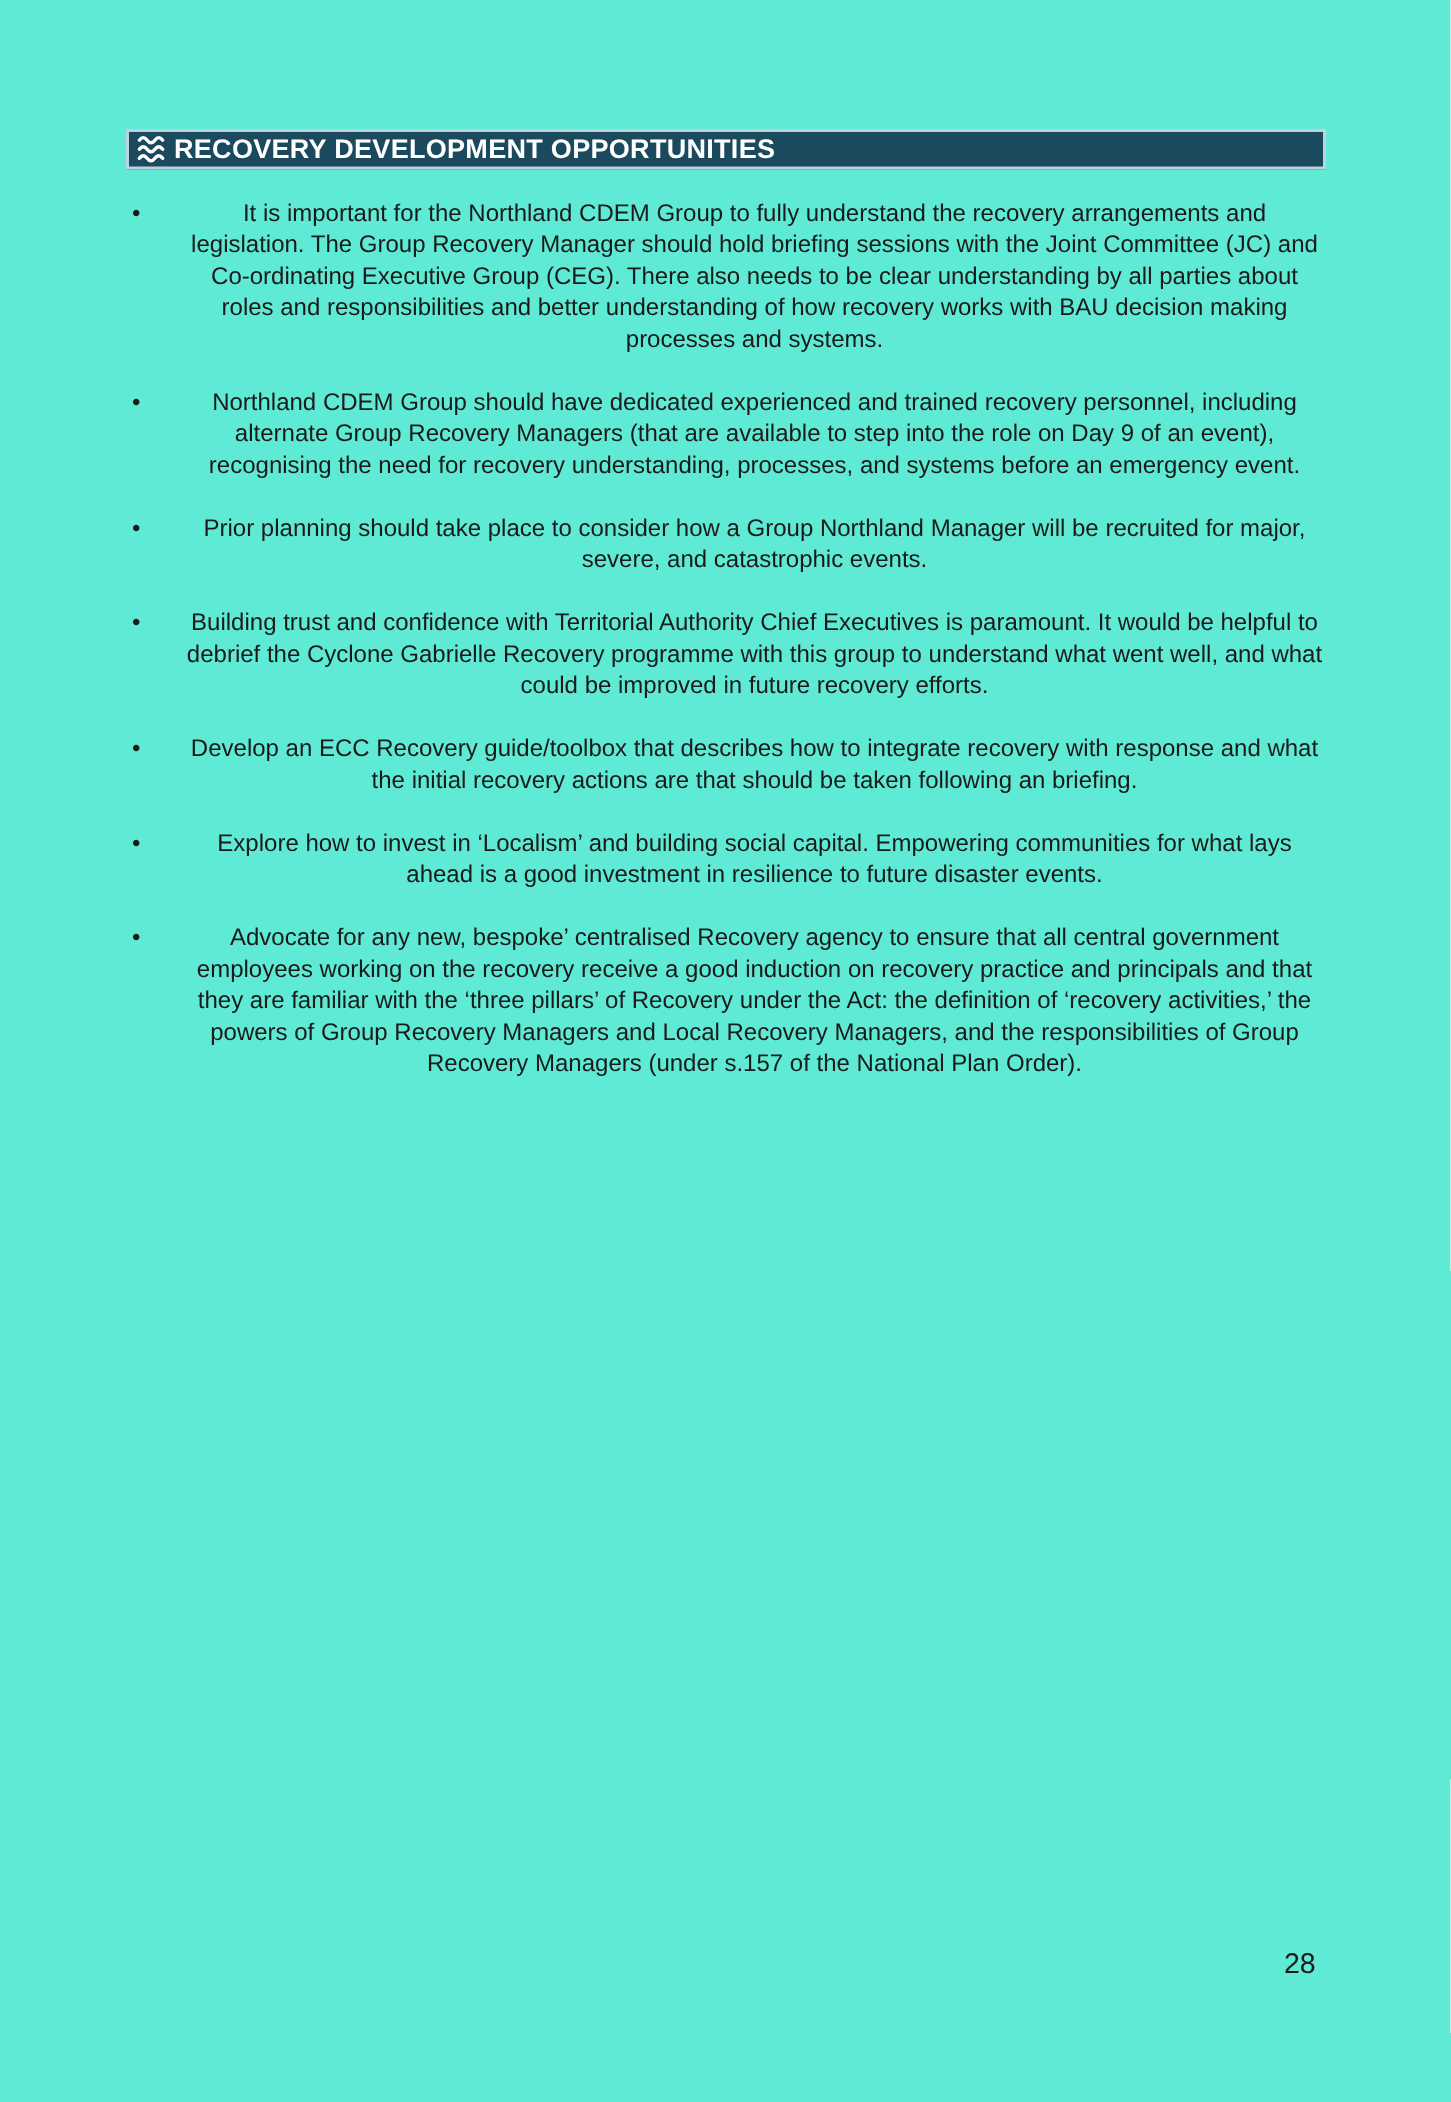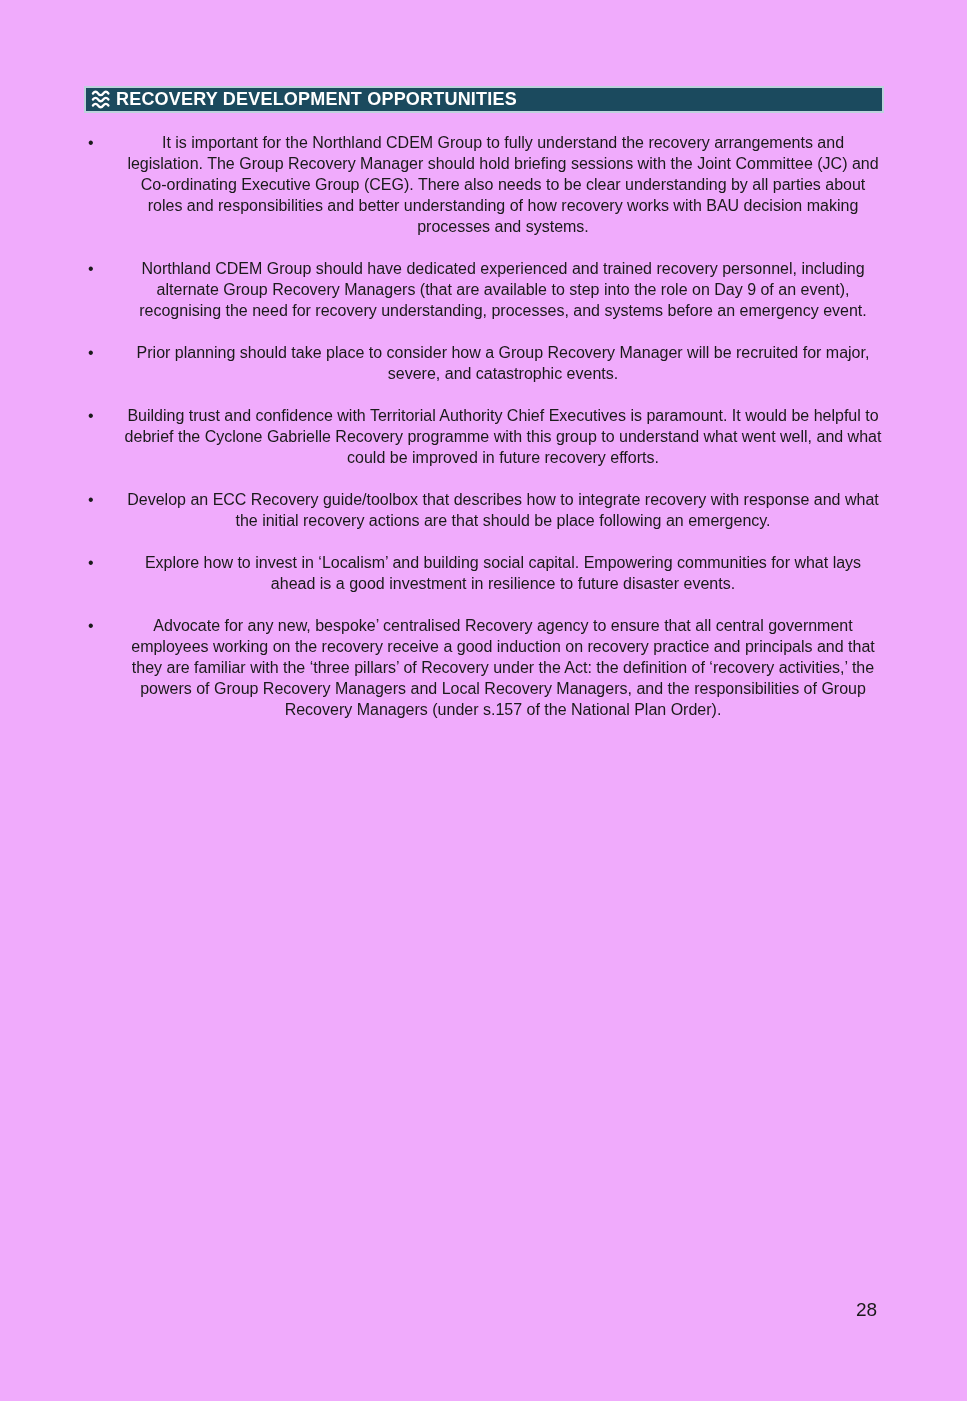--- a/index.html
+++ b/index.html
@@ -4,21 +4,21 @@
 <style>
   html, body {
     margin: 0;
     padding: 0;
     background: #ffffff;
   }
   .page {
     position: relative;
     width: 967px;
     height: 1401px;
-    background: #f0abfc;
+    background: #5eead4;
     font-family: "Liberation Sans", sans-serif;
     color: #1a1a1a;
     overflow: hidden;
   }
   .header-bar {
     position: absolute;
     left: 84px;
     top: 86px;
     width: 800px;
     height: 27px;
@@ -95,23 +95,23 @@
         </g>
       </svg>
     </span>
     <span class="header-title" style="color: rgb(255, 255, 255);">RECOVERY DEVELOPMENT OPPORTUNITIES</span>
   </div>
 
   <div class="content">
     <ul class="bullet-list">
         <li>It is important for the Northland CDEM Group to fully understand the recovery arrangements and legislation. The Group Recovery Manager should hold briefing sessions with the Joint Committee (JC) and Co-ordinating Executive Group (CEG). There also needs to be clear understanding by all parties about roles and responsibilities and better understanding of how recovery works with BAU decision making processes and systems.</li>
         <li>Northland CDEM Group should have dedicated experienced and trained recovery personnel, including alternate Group Recovery Managers (that are available to step into the role on Day 9 of an event), recognising the need for recovery understanding, processes, and systems before an emergency event.</li>
-        <li>Prior planning should take place to consider how a Group Recovery Manager will be recruited for major, severe, and catastrophic events.</li>
+        <li>Prior planning should take place to consider how a Group Northland Manager will be recruited for major, severe, and catastrophic events.</li>
         <li>Building trust and confidence with Territorial Authority Chief Executives is paramount. It would be helpful to debrief the Cyclone Gabrielle Recovery programme with this group to understand what went well, and what could be improved in future recovery efforts.</li>
-        <li>Develop an ECC Recovery guide/toolbox that describes how to integrate recovery with response and what the initial recovery actions are that should be place following an emergency.</li>
+        <li>Develop an ECC Recovery guide/toolbox that describes how to integrate recovery with response and what the initial recovery actions are that should be taken following an briefing.</li>
         <li>Explore how to invest in ‘Localism’ and building social capital. Empowering communities for what lays ahead is a good investment in resilience to future disaster events.</li>
         <li>Advocate for any new, bespoke’ centralised Recovery agency to ensure that all central government employees working on the recovery receive a good induction on recovery practice and principals and that they are familiar with the ‘three pillars’ of Recovery under the Act: the definition of ‘recovery activities,’ the powers of Group Recovery Managers and Local Recovery Managers, and the responsibilities of Group Recovery Managers (under s.157 of the National Plan Order).</li>
       </ul>
   </div>
 
   <div class="page-number">28</div>
 
 </div>
 
 </body></html>

